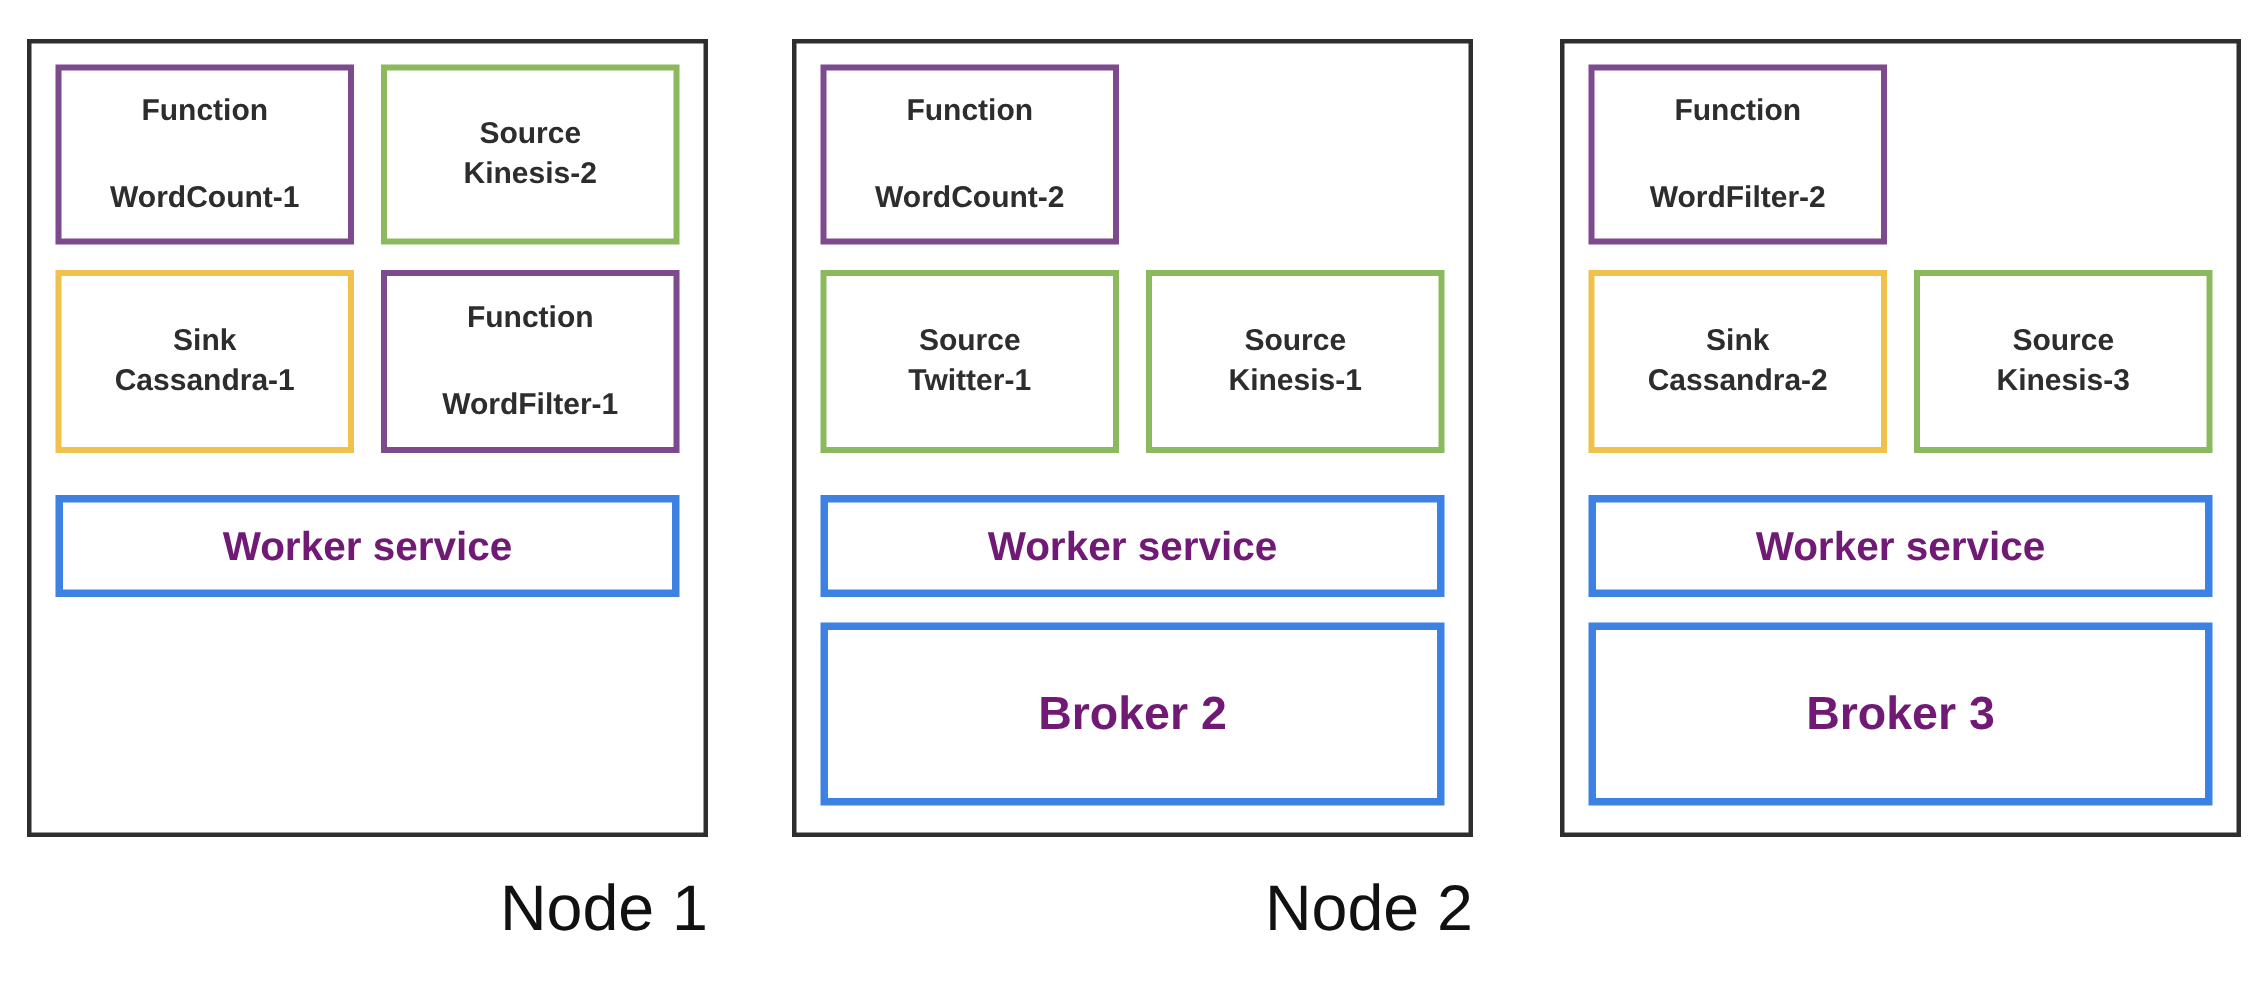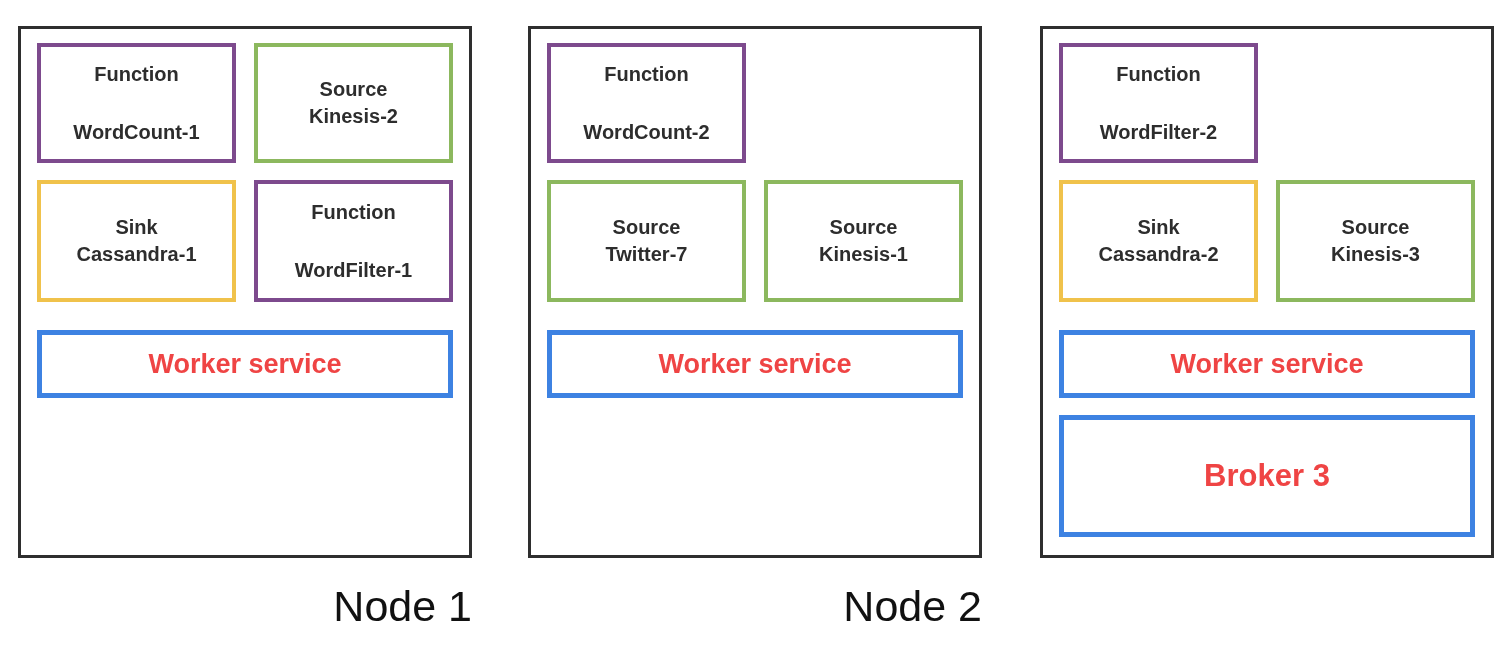--- a/index.html
+++ b/index.html
@@ -62,21 +62,21 @@
   .c-yellow { border-color: #f0c24b; }
 
   .bar {
     box-sizing: border-box;
     border: 5px solid #3d82e2;
     background: #ffffff;
     display: flex;
     align-items: center;
     justify-content: center;
     text-align: center;
-    color: #ef4444;
+    color: #701a75;
     font-weight: bold;
   }
   .bar.worker {
     height: 68px;
     margin-top: 28px;
     font-size: 27px;
   }
   .bar.broker {
     height: 122px;
     margin-top: 17px;
@@ -132,29 +132,32 @@
   <div class="node-wrap n2">
     <div class="node-box">
       <div class="cell-grid">
         <div class="cell c-purple">
           <span>Function</span>
           <span>WordCount-2</span>
         </div>
         <div class="cell empty"></div>
         <div class="cell c-green">
           <span>Source</span>
-          <span>Twitter-7</span>
+          <span>Twitter-1</span>
         </div>
         <div class="cell c-green">
           <span>Source</span>
           <span>Kinesis-1</span>
         </div>
       </div>
       <div class="bar worker">
         <span>Worker service</span>
+      </div>
+      <div class="bar broker">
+        <span>Broker 2</span>
       </div>
     </div>
     <div class="node-label">Node 2</div>
   </div>
 
   <div class="node-wrap n3">
     <div class="node-box">
       <div class="cell-grid">
         <div class="cell c-purple">
           <span>Function</span>

